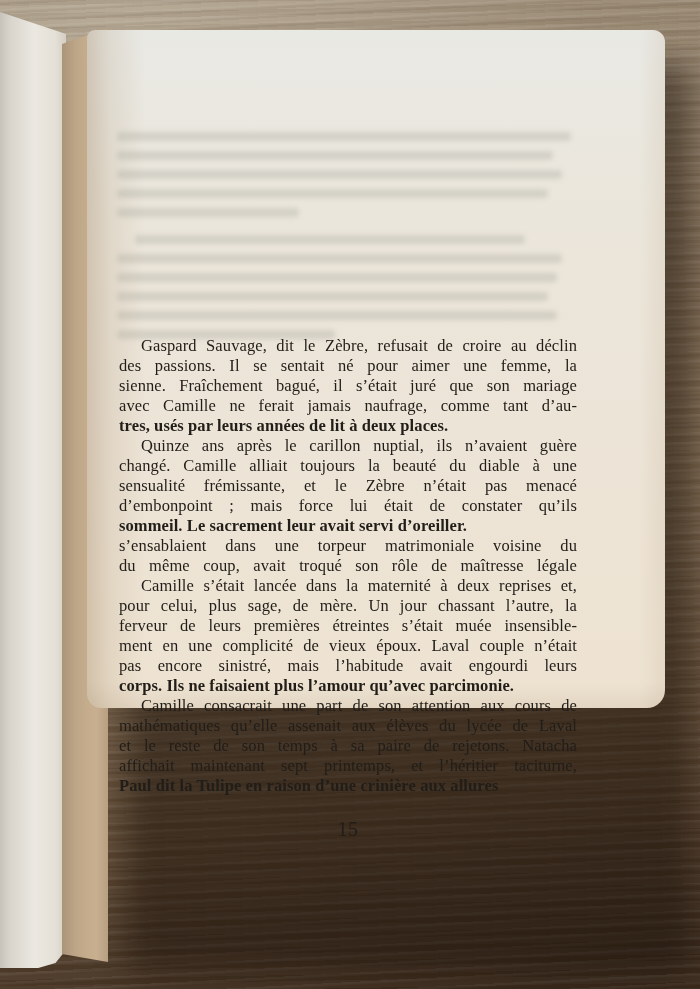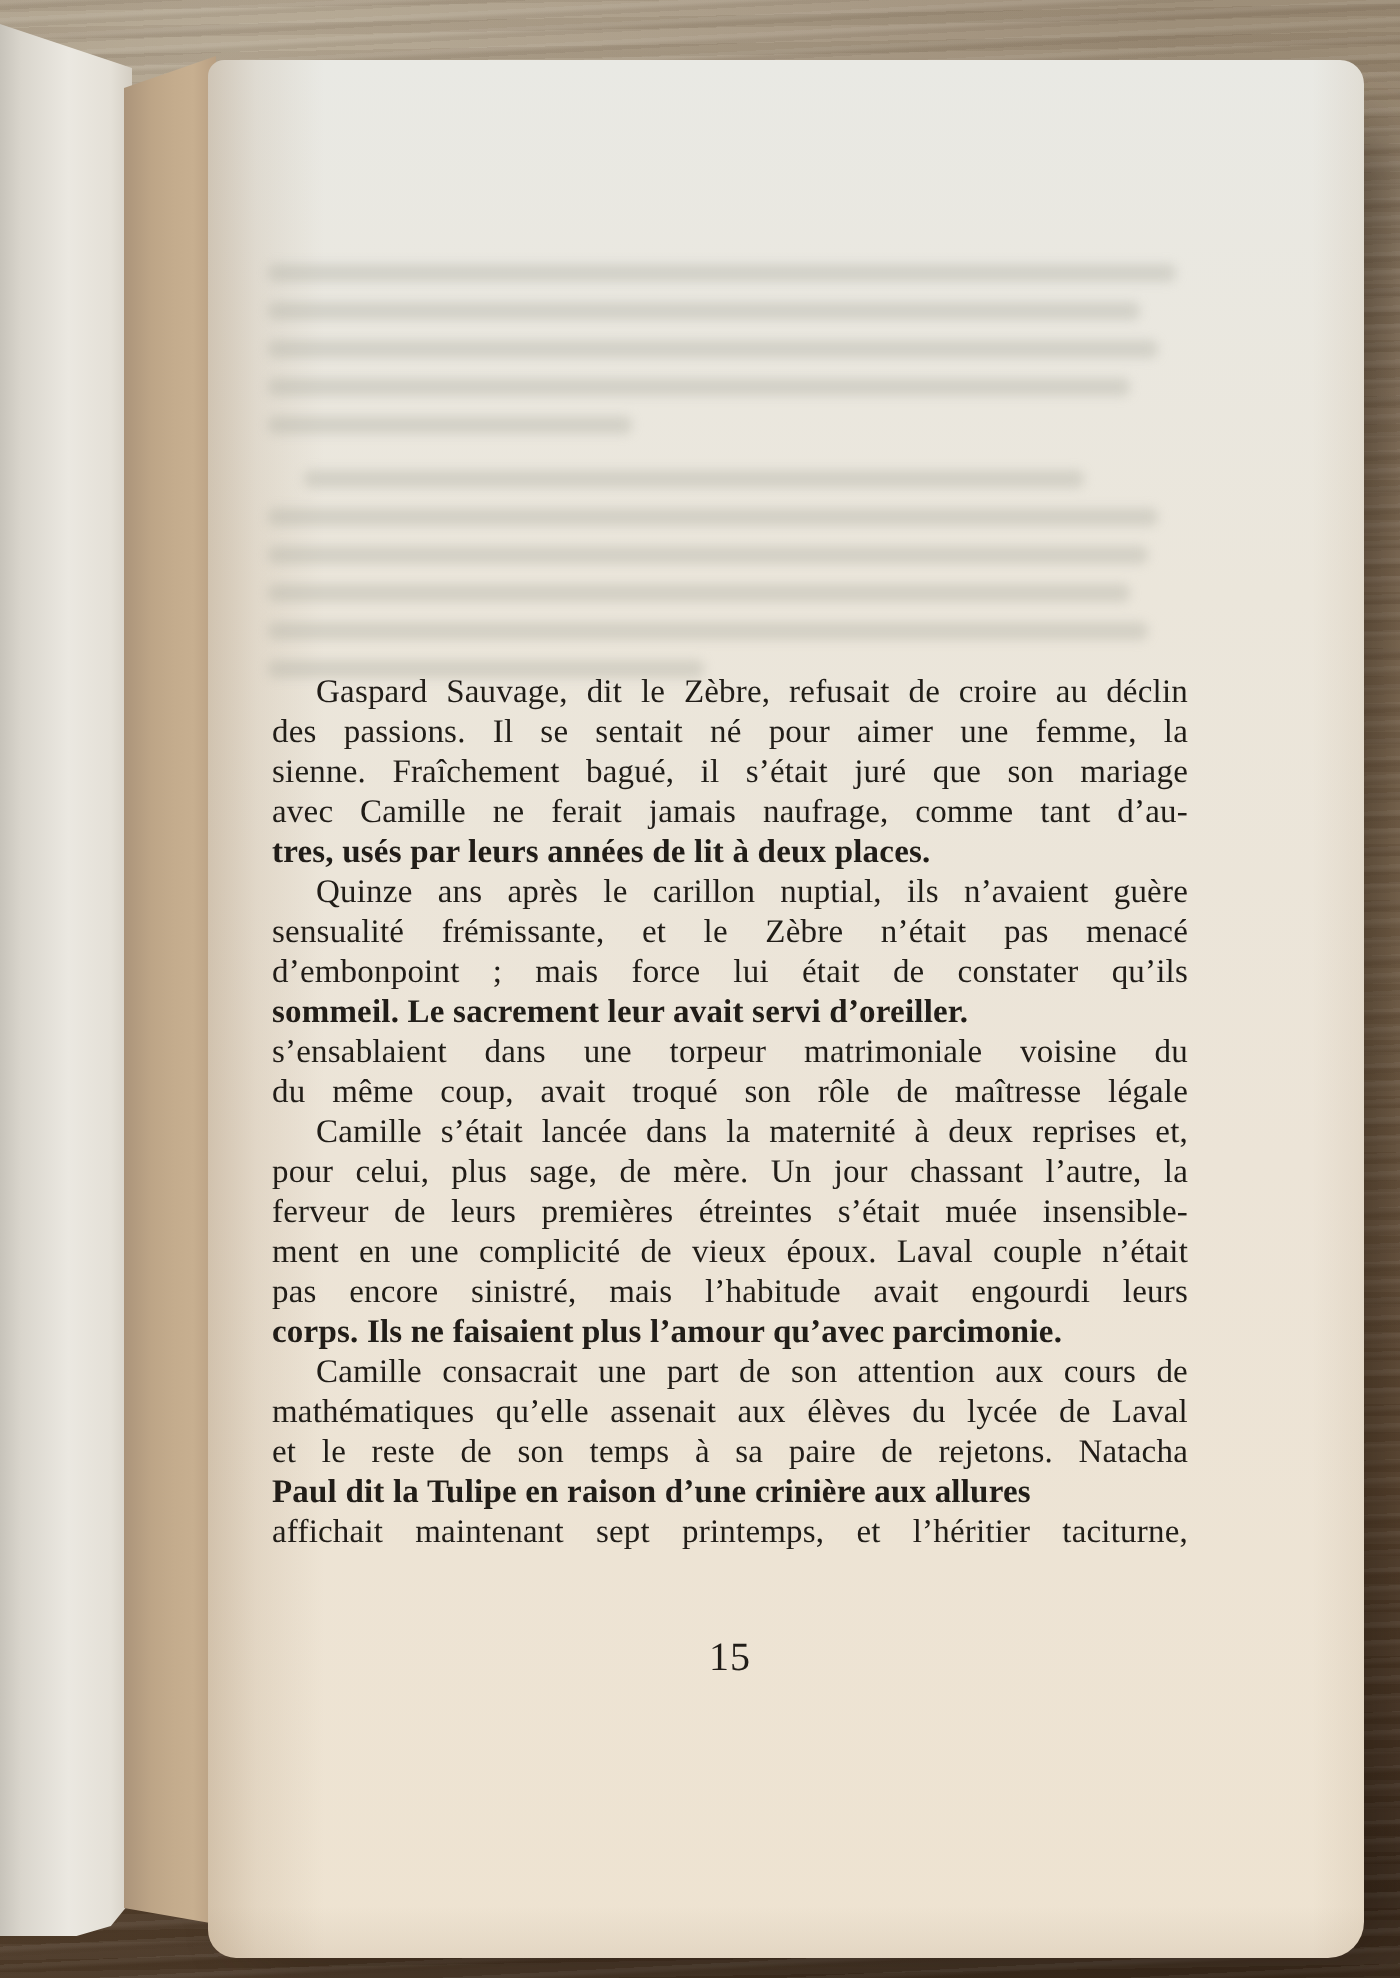--- a/index.html
+++ b/index.html
@@ -60,21 +60,21 @@
   .gutter {
     position: absolute; left: 62px; top: 28px; width: 46px; height: 934px;
     background: linear-gradient(90deg,
       #ab947a 0%, #bda587 30%, var(--gutter-tan, #c4ac8d) 55%,
       #c7af90 75%, #b89f82 100%);
     clip-path: polygon(0 16px, 100% 0, 100% 100%, 0 calc(100% - 8px));
   }
 
   
   .page {
-    position: absolute; left: 104px; top: 30px; width: 578px; height: 949px;
+    position: absolute; left: 87px; top: 30px; width: 578px; height: 678px;
     border-radius: 8px 12px 18px 14px;
     background:
       linear-gradient(90deg, rgba(146,114,77,.30) 0, rgba(146,114,77,.12) 24px, rgba(146,114,77,0) 58px),
       linear-gradient(270deg, rgba(175,150,120,.15) 0, rgba(175,150,120,0) 26px),
       linear-gradient(0deg, rgba(130,100,70,.10) 0, rgba(130,100,70,0) 26px),
       linear-gradient(180deg, #e9e9e4 0%, #ebe6db 28%, #ece4d7 58%, #eee3d1 100%);
   }
 
   
   .show-through {
@@ -131,33 +131,34 @@
         <div class="st-line" style="width: 48%;"></div>
       </div>
 
     <div class="text-block" id="text-block">
         <div class="line first">Gaspard Sauvage, dit le Zèbre, refusait de croire au déclin</div>
         <div class="line">des passions. Il se sentait né pour aimer une femme, la</div>
         <div class="line">sienne. Fraîchement bagué, il s’était juré que son mariage</div>
         <div class="line">avec Camille ne ferait jamais naufrage, comme tant d’au-</div>
         <div class="line last">tres, usés par leurs années de lit à deux places.</div>
         <div class="line first">Quinze ans après le carillon nuptial, ils n’avaient guère</div>
+        <div class="line">changé. Camille alliait toujours la beauté du diable à une</div>
         <div class="line">sensualité frémissante, et le Zèbre n’était pas menacé</div>
         <div class="line">d’embonpoint ; mais force lui était de constater qu’ils</div>
         <div class="line last">sommeil. Le sacrement leur avait servi d’oreiller.</div>
         <div class="line">s’ensablaient dans une torpeur matrimoniale voisine du</div>
         <div class="line">du même coup, avait troqué son rôle de maîtresse légale</div>
         <div class="line first">Camille s’était lancée dans la maternité à deux reprises et,</div>
         <div class="line">pour celui, plus sage, de mère. Un jour chassant l’autre, la</div>
         <div class="line">ferveur de leurs premières étreintes s’était muée insensible-</div>
         <div class="line">ment en une complicité de vieux époux. Laval couple n’était</div>
         <div class="line">pas encore sinistré, mais l’habitude avait engourdi leurs</div>
         <div class="line last">corps. Ils ne faisaient plus l’amour qu’avec parcimonie.</div>
         <div class="line first">Camille consacrait une part de son attention aux cours de</div>
         <div class="line">mathématiques qu’elle assenait aux élèves du lycée de Laval</div>
         <div class="line">et le reste de son temps à sa paire de rejetons. Natacha</div>
+        <div class="line">affichait maintenant sept printemps, et l’héritier taciturne,</div>
         <div class="line last">Paul dit la Tulipe en raison d’une crinière aux allures</div>
-        <div class="line">affichait maintenant sept printemps, et l’héritier taciturne,</div>
       </div>
 
     <div class="page-number">15</div>
   </div>
 </div>
 
 </body></html>

